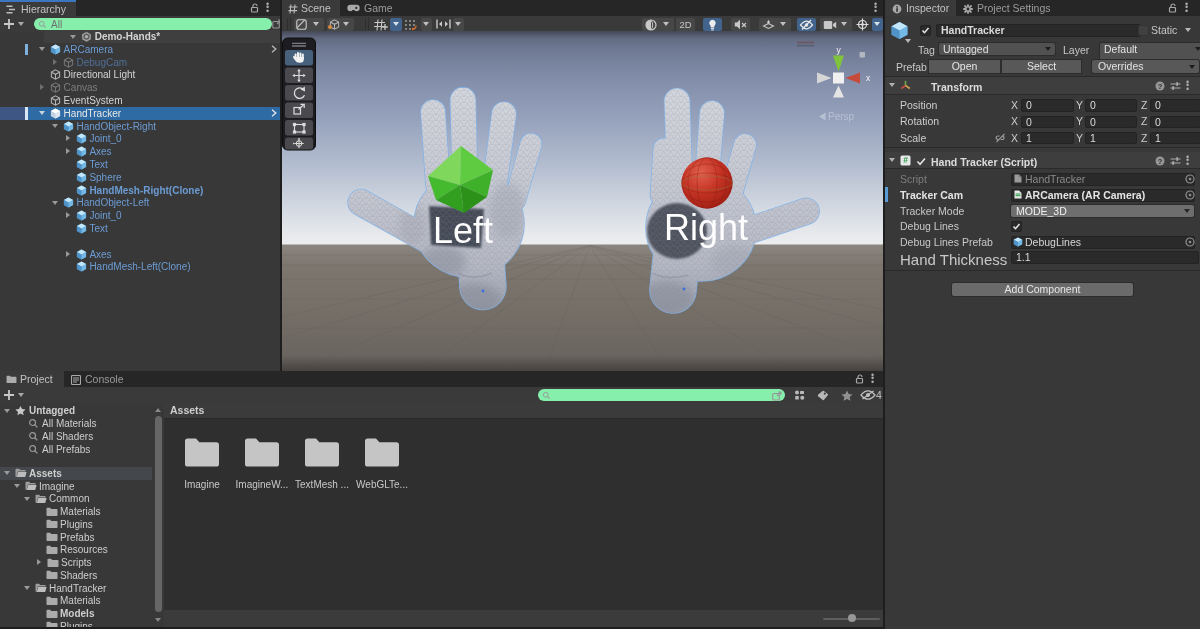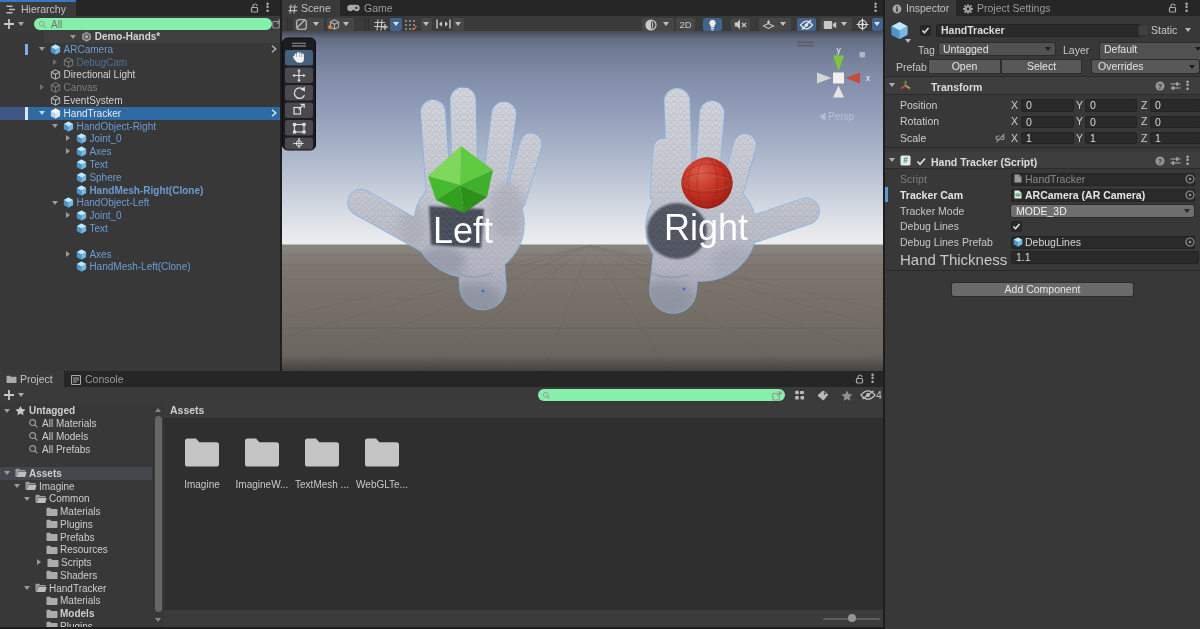--- a/index.html
+++ b/index.html
@@ -793,21 +793,21 @@
 <div class="row" style="top:14.1px">
         <svg class="rowi" style="left:28px;top:1px" width="11" height="11" viewBox="0 0 12 12">
           <use href="#mag"></use>
         </svg>
         <span class="rowi" style="left:42px;top:0;color:#CECECE;font-weight:normal">All Materials</span>
       </div>
 <div class="row" style="top:26.8px">
         <svg class="rowi" style="left:28px;top:1px" width="11" height="11" viewBox="0 0 12 12">
           <use href="#mag"></use>
         </svg>
-        <span class="rowi" style="left:42px;top:0;color:#CECECE;font-weight:normal">All Models</span>
+        <span class="rowi" style="left:42px;top:0;color:#CECECE;font-weight:normal">All Shaders</span>
       </div>
 <div class="row" style="top:39.6px">
         <svg class="rowi" style="left:28px;top:1px" width="11" height="11" viewBox="0 0 12 12">
           <use href="#mag"></use>
         </svg>
         <span class="rowi" style="left:42px;top:0;color:#CECECE;font-weight:normal">All Prefabs</span>
       </div>
 <div class="row" style="top:63.8px">
         <div class="abs" style="left:0;top:0;right:0;height:13px;background:#44484C"></div>
         <div class="dtri" style="left:4px;top:4.5px;border-top-color:#9A9A9A"></div>

